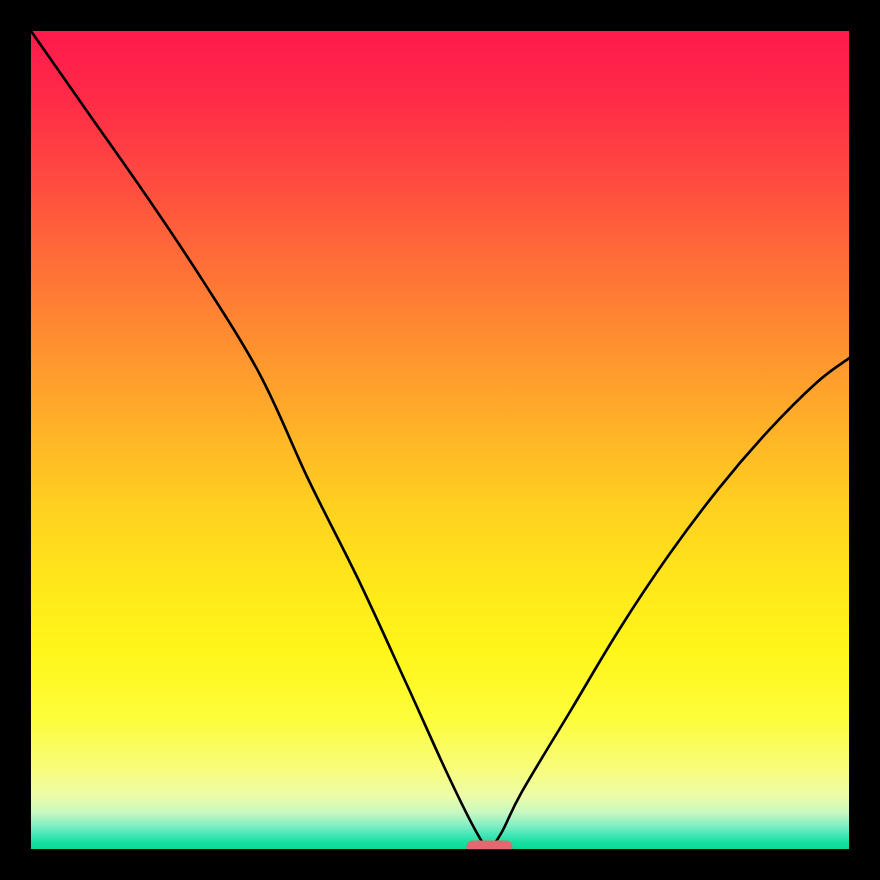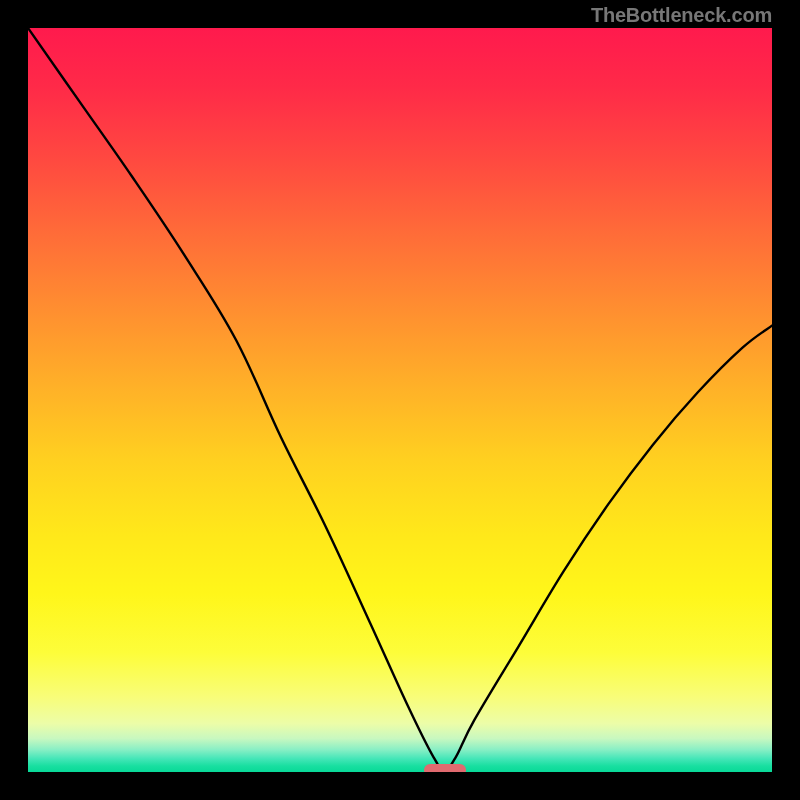--- a/index.html
+++ b/index.html
@@ -78,21 +78,20 @@
     font-size: 20px;
     font-weight: 600;
     color: #777;
     letter-spacing: -0.2px;
   }
 </style>
 </head>
 <body>
 
 <div class="frame">
-  <div class="attribution">TheBottleneck.com</div>
   <div class="plot">
     <div class="gradient"></div>
     <svg class="curve-svg" viewBox="0 0 744 744" preserveAspectRatio="none">
       <path id="curve-path" class="curve-path" d="M 0.00 0.00 C 9.37 13.39, 33.33 47.62, 52.08 74.40 C 70.83 101.18, 85.41 121.35, 104.16 148.80 C 122.91 176.25, 137.49 197.46, 156.24 226.92 C 174.99 256.38, 190.91 279.67, 208.32 312.48 C 225.73 345.29, 236.89 375.72, 252.96 409.20 C 269.03 442.68, 281.53 465.00, 297.60 498.48 C 313.67 531.96, 327.51 563.06, 342.24 595.20 C 356.97 627.34, 368.06 652.93, 379.44 677.04 C 390.82 701.15, 398.78 717.47, 405.48 729.12 C 412.18 740.77, 412.62 741.77, 416.64 741.77 C 420.66 741.77, 422.44 738.09, 427.80 729.12 C 433.16 720.15, 435.02 712.01, 446.40 691.92 C 457.78 671.83, 474.97 644.30, 491.04 617.52 C 507.11 590.74, 519.61 568.56, 535.68 543.12 C 551.75 517.68, 564.25 498.93, 580.32 476.16 C 596.39 453.39, 608.89 436.73, 624.96 416.64 C 641.03 396.55, 653.53 381.97, 669.60 364.56 C 685.67 347.15, 700.85 331.97, 714.24 319.92 C 727.63 307.87, 738.64 301.62, 744.00 297.60"></path>
     </svg>
     <div id="min-marker" class="min-marker" style="left: 416.64px; top: 741.768px;"></div>
   </div>
 </div>
 
 </body></html>

